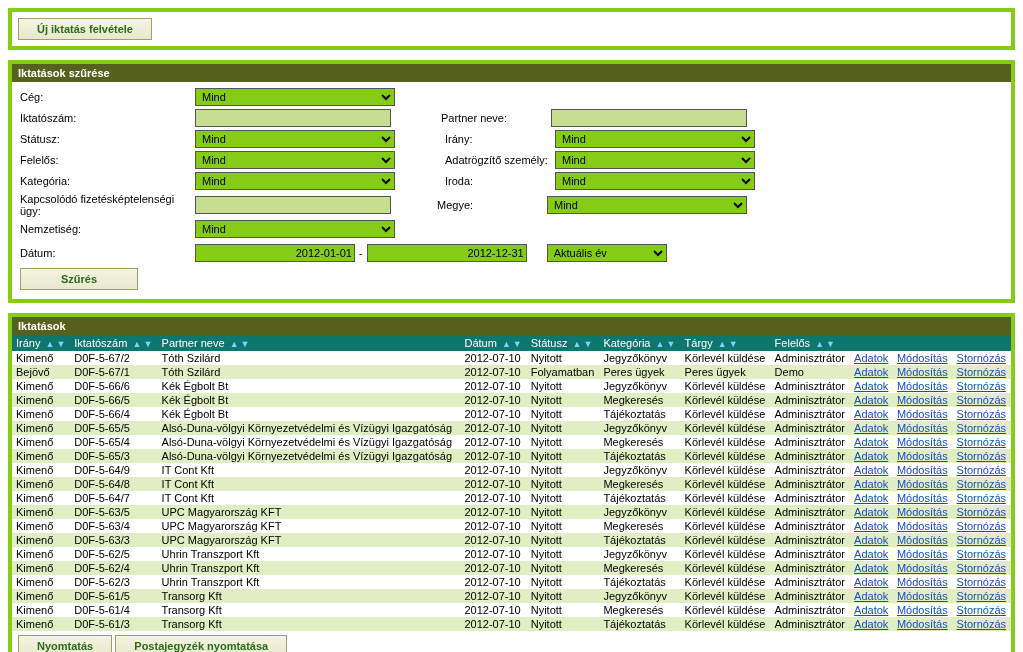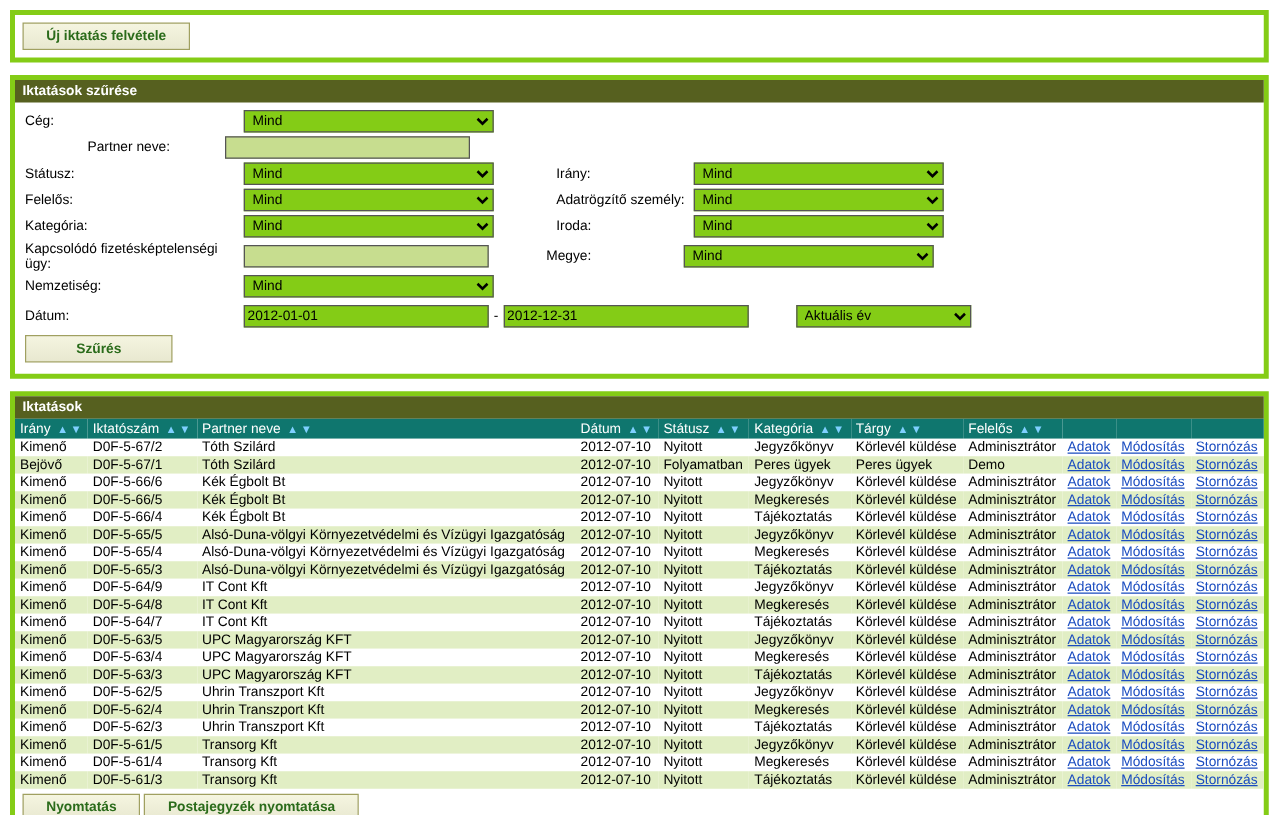--- a/index.html
+++ b/index.html
@@ -19,21 +19,21 @@
   .filter-col { display: flex; align-items: center; }
   .lbl { width: 175px; }
   .lbl2 { width: 110px; }
   .inp, .sel {
     border: 1px solid #555; height: 18px; font-size: 11px; padding: 0 2px;
     background: #84cc16;
   }
   .inp-hl { background: #c7dd8f; }
   .sel { width: 200px; }
   .inp { width: 196px; }
-  .date-row .inp { width: 196px; }
+  .date-row .inp { width: 160px; text-align: right; }
   .dash { padding: 0 4px; }
   .table { width: 100%; border-collapse: collapse; }
   .thead-row { background: #0f766e; }
   .th { color: #fff; font-weight: normal; text-align: left; padding: 2px 4px; font-size: 11px; white-space: nowrap; }
   .sort-ic { color: #7fd0ff; font-size: 9px; margin-left: 2px; }
   .tr-even { background: #e1eec4; }
   .tr-odd { background: #fff; }
   .td { padding: 1px 4px; font-size: 11px; white-space: nowrap; }
   .lnk { color: #1a4cc0; text-decoration: underline; cursor: pointer; }
   .footer-btns { padding: 4px 6px; }
@@ -55,20 +55,24 @@
   <div class="filter-body">
 
     <div class="filter-row">
       <div class="filter-col">
         <span class="lbl">Cég:</span>
         <select class="sel"><option>Mind</option></select>
       </div>
     </div>
 
     <div class="filter-row">
+      <div class="filter-col">
+        <span class="lbl">Iktatószám:</span>
+        <input class="inp inp-hl" value="" style="">
+      </div>
       <div class="filter-col" style="margin-left:50px;">
         <span class="lbl2">Partner neve:</span>
         <input class="inp inp-hl" value="" style="">
       </div>
     </div>
 
     <div class="filter-row">
       <div class="filter-col">
         <span class="lbl">Státusz:</span>
         <select class="sel"><option>Mind</option></select>
@@ -119,21 +123,21 @@
       </div>
     </div>
 
     <div class="filter-row date-row" style="margin-top:6px;">
       <div class="filter-col">
         <span class="lbl">Dátum:</span>
         <input class="inp" value="2012-01-01" style="">
         <span class="dash">-</span>
         <input class="inp" value="2012-12-31" style="">
         <span style="width:20px;"></span>
-        <select class="sel" style="width:140px;margin-left:18px;"><option>Aktuális év</option></select>
+        <select class="sel" style="width:120px;margin-left:0;"><option>Aktuális év</option></select>
       </div>
     </div>
 
     <div class="filter-row" style="margin-top:6px;">
       <button class="btn" style="padding:4px 40px;">Szűrés</button>
     </div>
 
   </div>
 </div>
 

